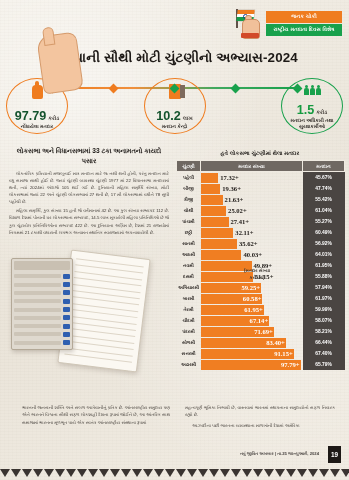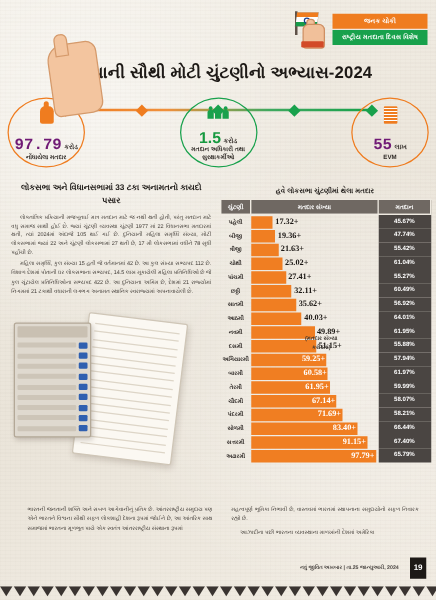--- a/index.html
+++ b/index.html
@@ -51,21 +51,21 @@
     background:linear-gradient(90deg,#ef7c1f,#f0903c,#3fa95f,#18a14c);}
   .conn-dot{position:absolute;top:6.5px;width:7px;height:7px;transform:rotate(45deg);}
   .badges{position:absolute;inset:0;display:flex;justify-content:space-between;align-items:flex-start;}
   .badge{width:62px;height:56px;border-radius:50%;position:relative;
     display:flex;flex-direction:column;align-items:center;justify-content:flex-end;
     padding-bottom:3px;box-sizing:border-box;}
   .badge.o{border:1.4px solid #ef7c1f;}
   .badge.g{border:1.4px solid #18a14c;}
   .b-ico{position:absolute;top:4px;left:0;right:0;height:17px;display:flex;align-items:center;justify-content:center;}
   .b-num{font-size:12.6px;font-weight:bold;line-height:1;}
-  .o .b-num{color:#701a75;font-family:Liberation Mono, monospace;}
+  .o .b-num{color:#14532d;}
   .g .b-num{color:#15993f;}
   .b-unit{font-size:5.4px;font-weight:bold;color:#3a3430;margin-left:2px;}
   .b-row{display:flex;align-items:baseline;}
   .b-lbl{font-size:4.9px;font-weight:bold;color:#2f2a26;text-align:center;line-height:1.25;
     margin-top:1px;padding:0 2px;}
   .ic-hand{width:11px;height:14px;background:#ef7c1f;border-radius:4px 4px 2px 2px;position:relative;}
   .ic-hand:before{content:"";position:absolute;left:3px;top:-4px;width:4px;height:6px;background:#ef7c1f;border-radius:2px 2px 0 0;}
   .ic-flags{display:flex;gap:1px;align-items:flex-end;}
   .ic-flags i{display:block;width:4px;height:9px;background:#18a14c;position:relative;}
   .ic-flags i:before{content:"";position:absolute;left:0;top:0;width:4px;height:3px;background:#15993f;}
@@ -169,43 +169,43 @@
       <div class="badge o">
         <div class="b-ico">
           <div class="ic-hand"></div>
         </div>
         <div class="b-row">
           <span class="b-num">97.79</span>
           <span class="b-unit">કરોડ</span>
         </div>
         <div class="b-lbl">નોંધાયેલા મતદાર</div>
       </div>
+      <div class="badge o">
+        <div class="b-ico">
+          <div class="ic-booth"></div>
+        </div>
+        <div class="b-row">
+          <span class="b-num">10.2</span>
+          <span class="b-unit">લાખ</span>
+        </div>
+        <div class="b-lbl">મતદાન કેન્દ્રો</div>
+      </div>
       <div class="badge g">
         <div class="b-ico">
           <div class="ic-people">
             <i></i>
             <i></i>
             <i></i>
           </div>
         </div>
         <div class="b-row">
           <span class="b-num">1.5</span>
           <span class="b-unit">કરોડ</span>
         </div>
         <div class="b-lbl">મતદાન અધિકારી તથા સુરક્ષાકર્મીઓ</div>
-      </div>
-      <div class="badge o">
-        <div class="b-ico">
-          <div class="ic-evm"></div>
-        </div>
-        <div class="b-row">
-          <span class="b-num">55</span>
-          <span class="b-unit">લાખ</span>
-        </div>
-        <div class="b-lbl">EVM</div>
       </div>
     </div>
 <div class="conn-dot" style="left: calc(0% + 42.5px); background: rgb(239, 124, 31); top: 6.5px;"></div>
     <div class="conn-dot" style="left: calc(25% + 19.5px); background: rgb(239, 124, 31); top: 6.5px;"></div>
     <div class="conn-dot" style="left: calc(50% - 3.5px); background: rgb(24, 161, 76); top: 6.5px;"></div>
     <div class="conn-dot" style="left: calc(75% - 26.5px); background: rgb(24, 161, 76); top: 6.5px;"></div>
     <div class="conn-dot" style="left: calc(100% - 49.5px); background: rgb(24, 161, 76); top: 6.5px;"></div>
   </div>
 
 <div class="article">

